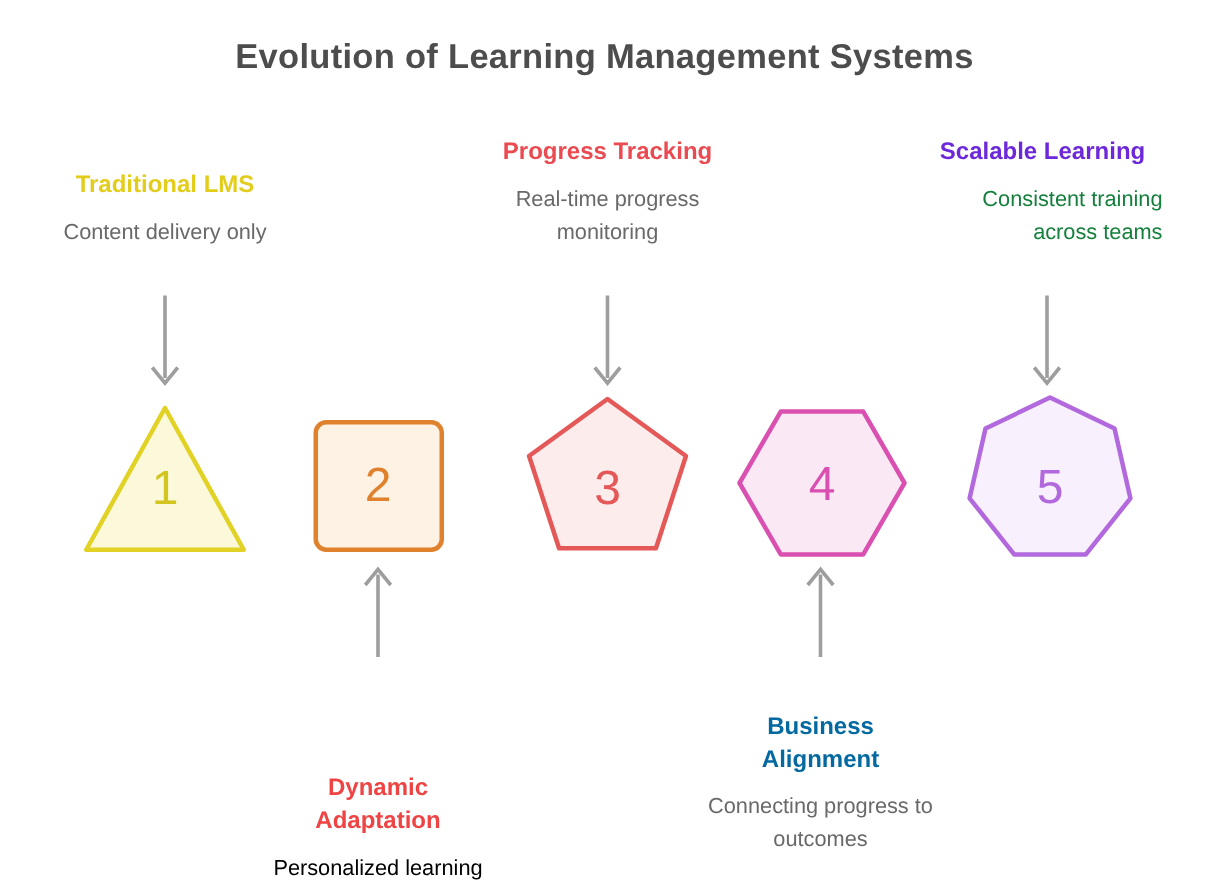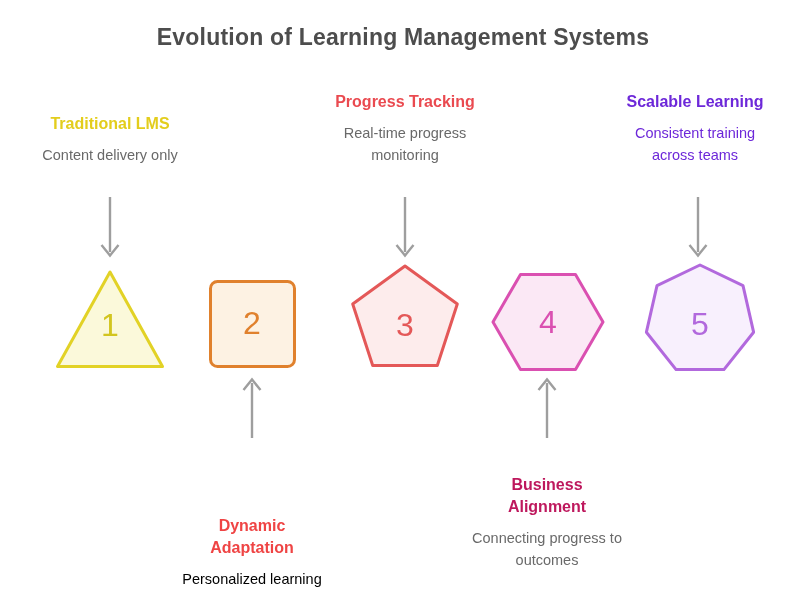--- a/index.html
+++ b/index.html
@@ -84,26 +84,26 @@
     <div class="stage-desc" style="color: rgb(105, 105, 105);">Content delivery only</div>
   </div>
 
   <div class="stage-text top" style="left:320px">
     <div class="stage-label" style="color: rgb(234, 74, 80);">Progress Tracking</div>
     <div class="stage-desc" style="color: rgb(105, 105, 105);">Real-time progress monitoring</div>
   </div>
 
   <div class="stage-text top" style="left:610px">
     <div class="stage-label" style="color: #6d28d9;">Scalable Learning</div>
-    <div class="stage-desc" style="color: #6d28d9;">Consistent training across teams</div>
+    <div class="stage-desc" style="color: #15803d; text-align: right;">Consistent training across teams</div>
   </div>
 
   <div class="stage-text bottom" style="left:167px">
     <div class="stage-label" style="color: #ef4444; margin-top: 41px;">Dynamic Adaptation</div>
     <div class="stage-desc" style="color: #000000;">Personalized learning experiences</div>
   </div>
 
   <div class="stage-text bottom" style="left:462px">
-    <div class="stage-label" style="color: #be185d;">Business Alignment</div>
+    <div class="stage-label" style="color: #0369a1;">Business Alignment</div>
     <div class="stage-desc" style="color: rgb(105, 105, 105);">Connecting progress to outcomes</div>
   </div>
 
 </div>
 
 </body></html>

